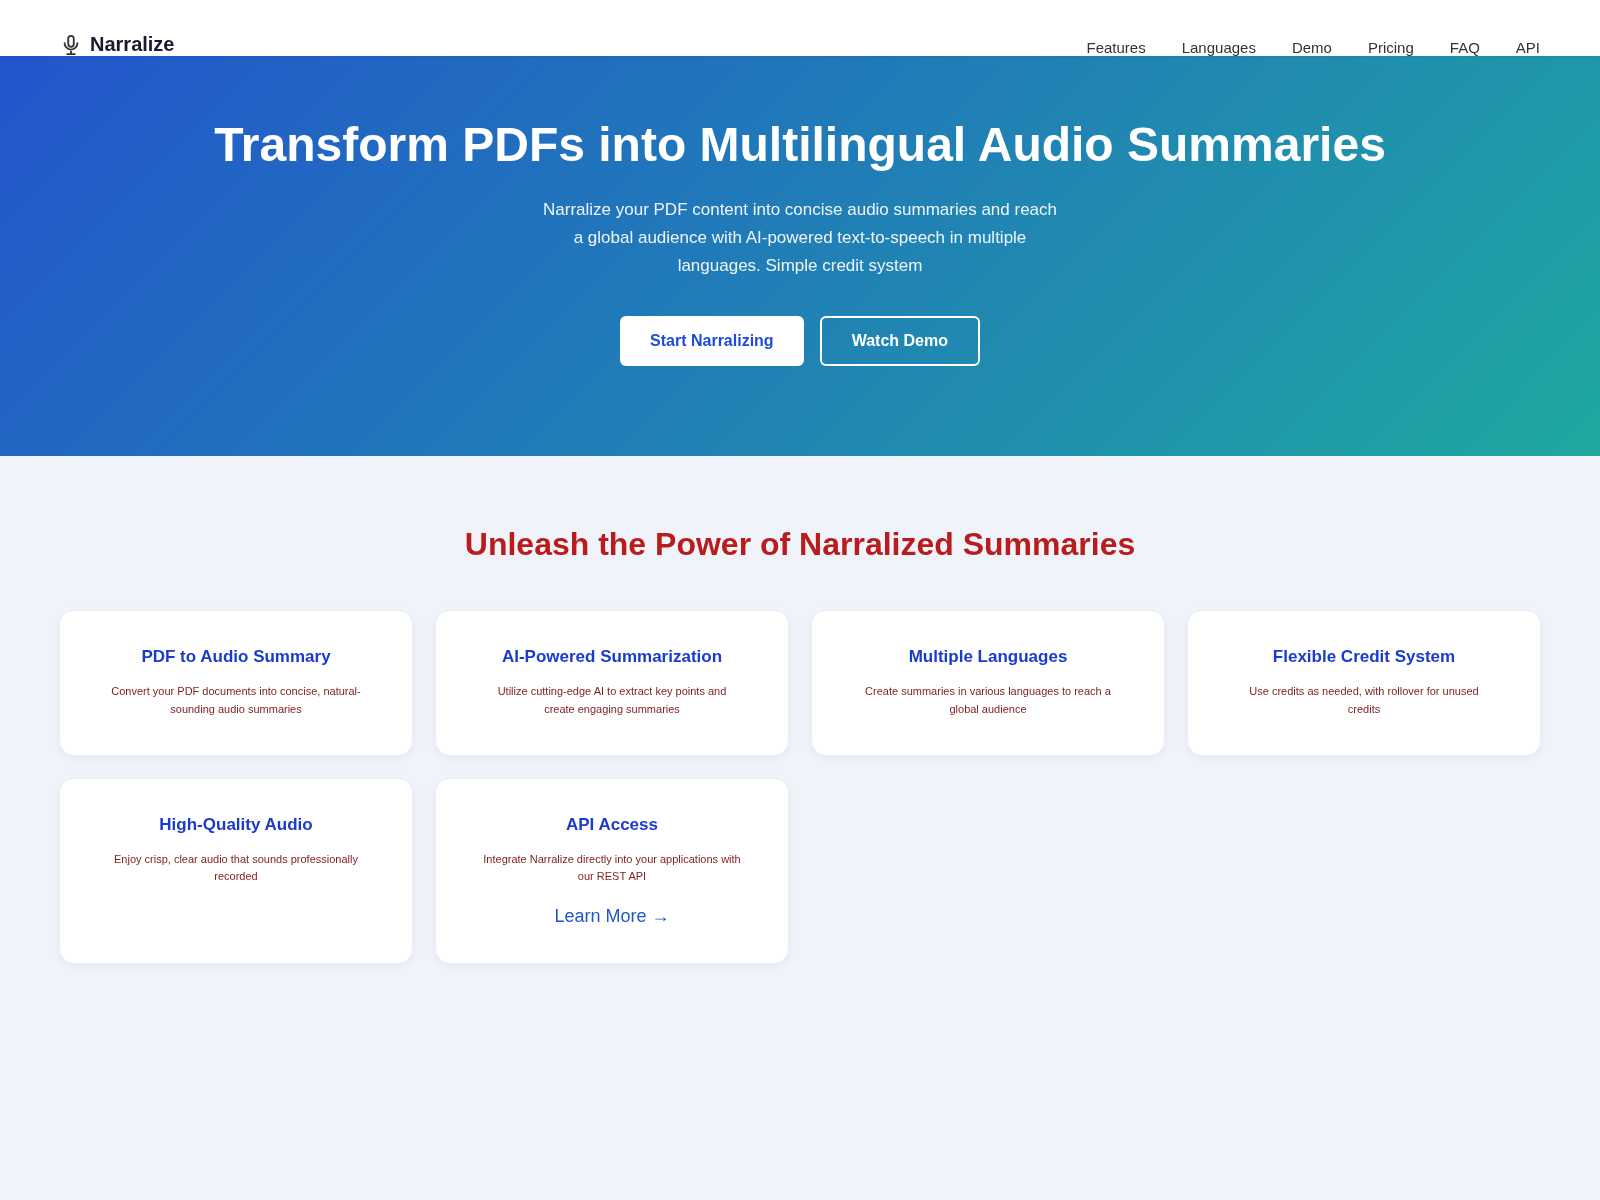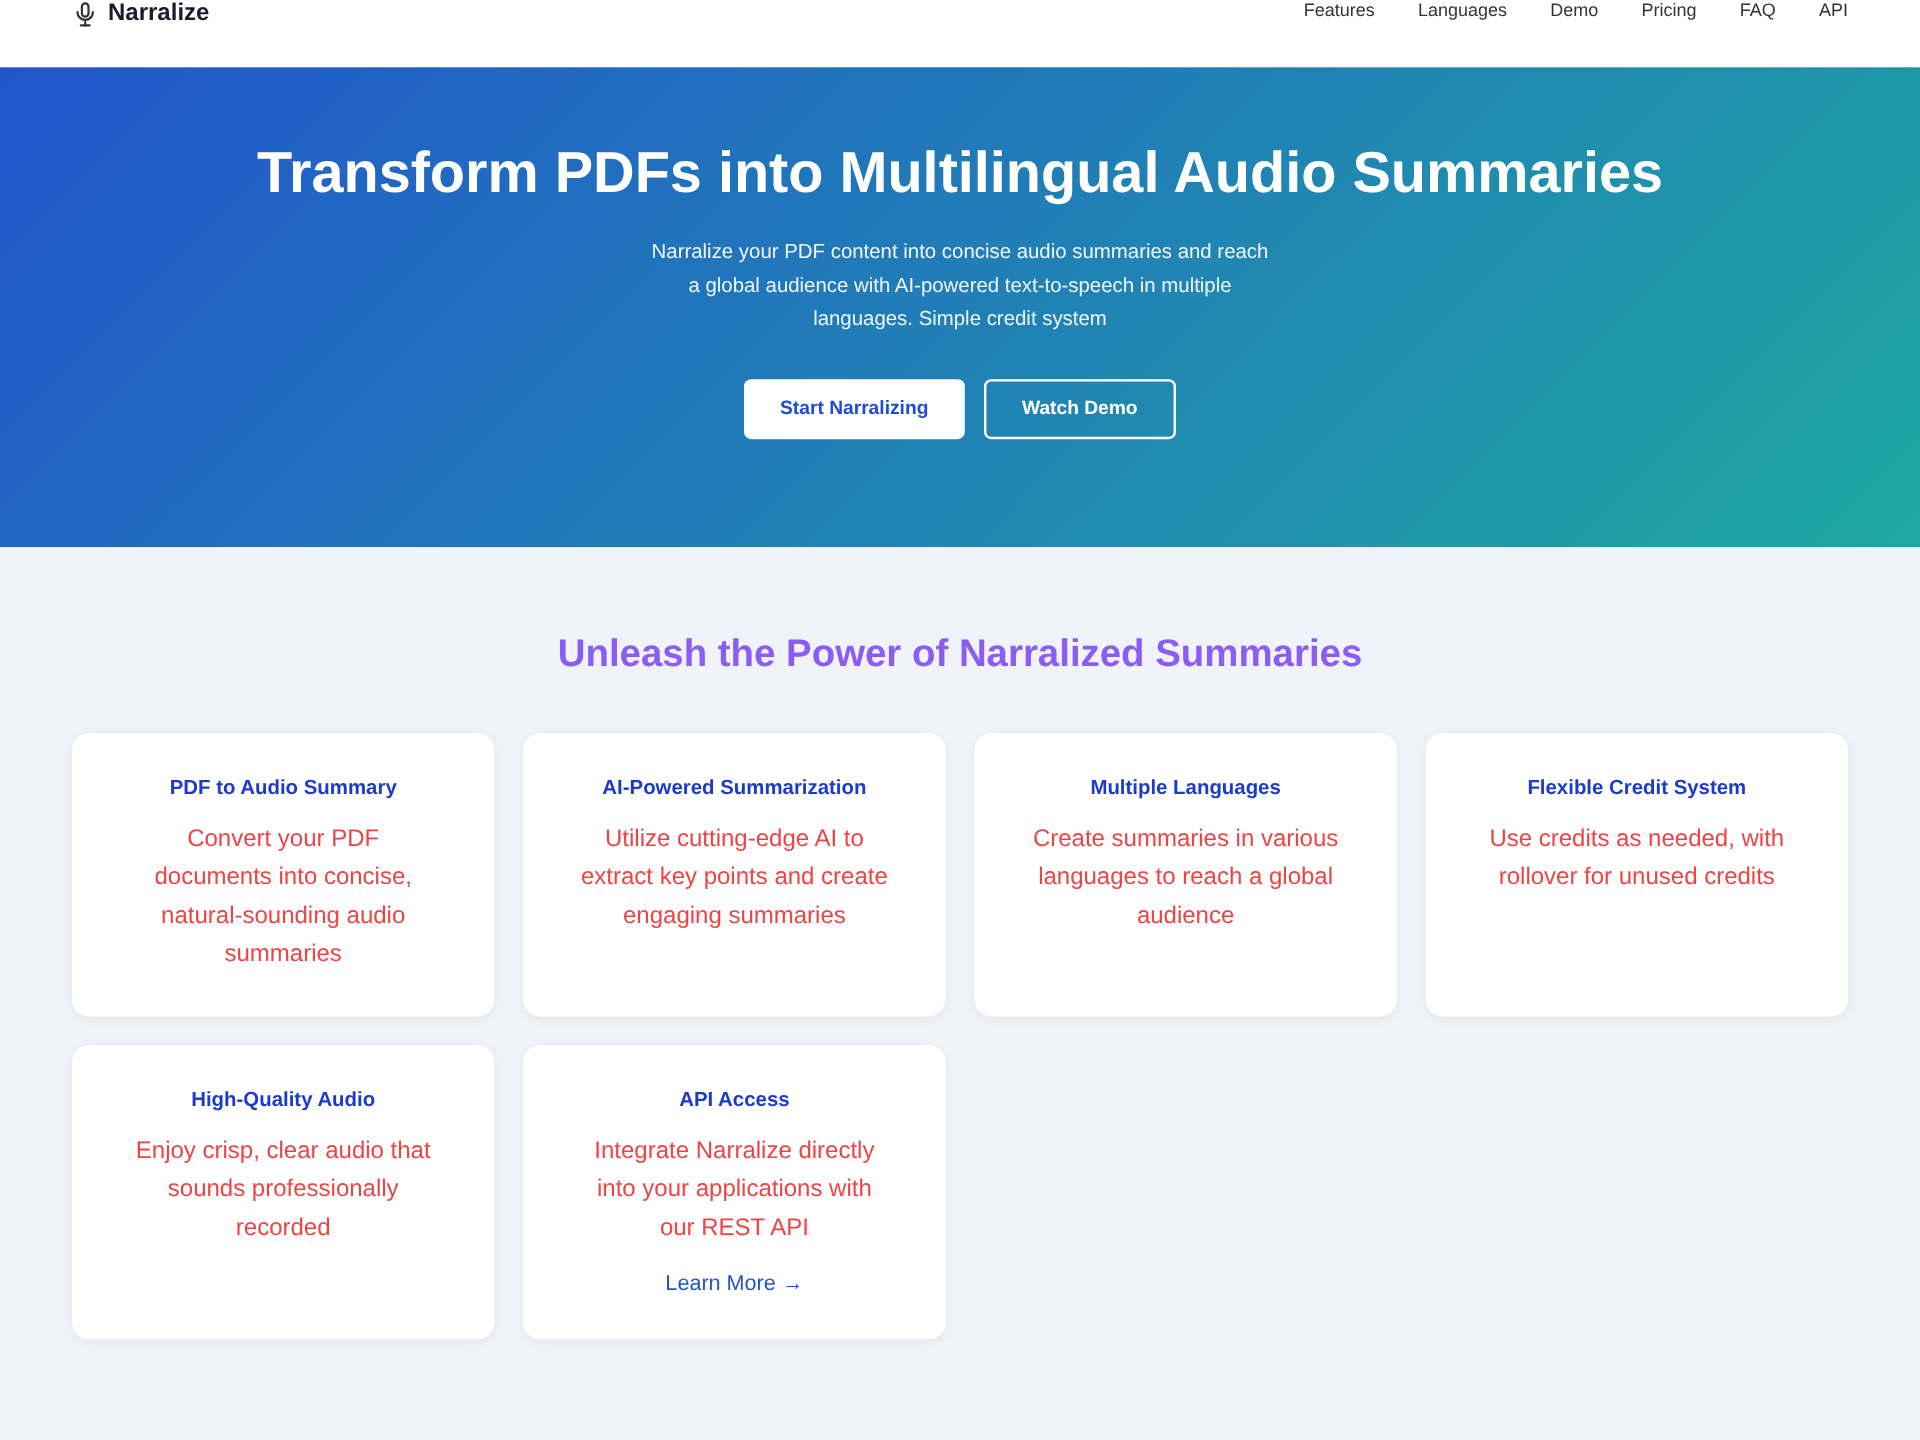--- a/index.html
+++ b/index.html
@@ -2,21 +2,21 @@
 <html><head>
   <meta charset="utf-8">
   <style>
     * { margin: 0; padding: 0; box-sizing: border-box; }
     body { font-family: -apple-system, BlinkMacSystemFont, 'Segoe UI', sans-serif; background: #f0f4fa; }
 
     
     nav {
       background: #fff;
       display: flex;
-      align-items: flex-start;
+      align-items: flex-end;
       justify-content: space-between;
       padding: 0 60px;
       height: 56px;
       box-shadow: 0 1px 3px rgba(0,0,0,0.08);
       position: relative;
       z-index: 10;
     }
     .nav-logo {
       display: flex;
       align-items: center;
@@ -84,21 +84,21 @@
 
     
     .features-section {
       padding: 70px 60px 80px;
       background: #f0f4fa;
     }
     .features-title {
       text-align: center;
       font-size: 32px;
       font-weight: 800;
-      color: #8b5cf6;
+      color: #b91c1c;
       margin-bottom: 48px;
     }
     .cards-grid {
       display: grid;
       grid-template-columns: repeat(4, 1fr);
       gap: 24px;
       margin-bottom: 24px;
     }
     .cards-grid-bottom {
       display: grid;
@@ -112,22 +112,22 @@
       box-shadow: 0 2px 10px rgba(0,0,0,0.06);
       text-align: center;
     }
     .card-title {
       font-size: 17px;
       font-weight: 700;
       color: #1a3bcc;
       margin-bottom: 16px;
     }
     .card-desc {
-      font-size: 20px;
-      color: #ef4444;
+      font-size: 11px;
+      color: #7f1d1d;
       line-height: 1.6;
     }
     .card-link {
       display: block;
       margin-top: 20px;
       color: #2255cc;
       font-size: 18px;
       text-decoration: none;
     }
   </style>

